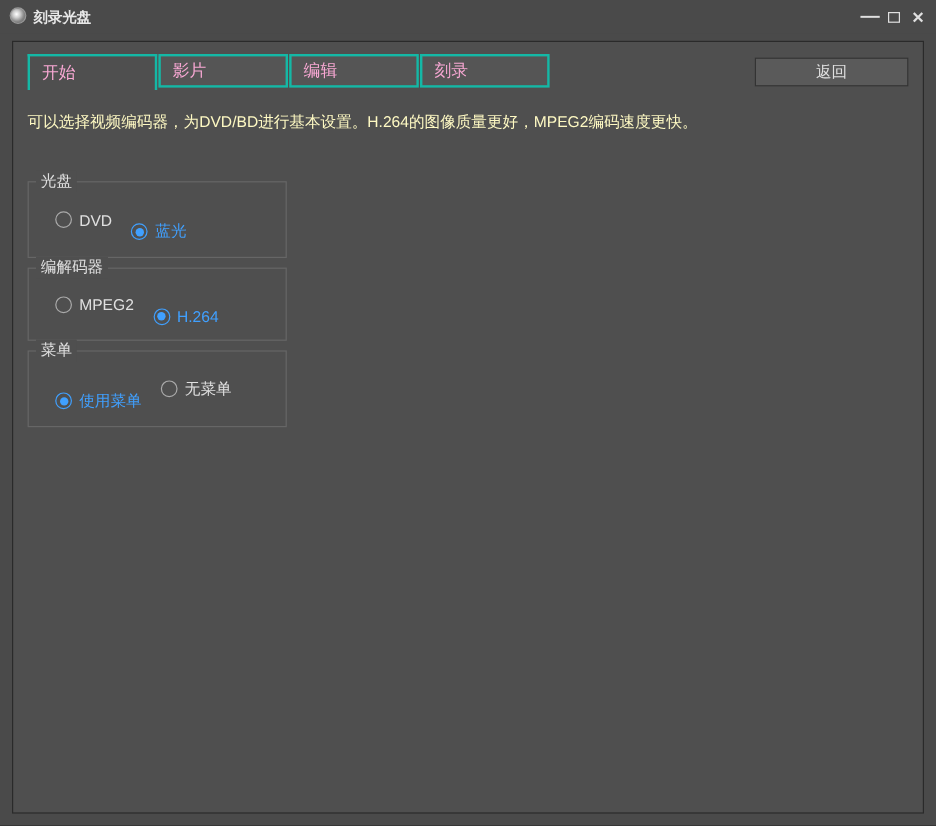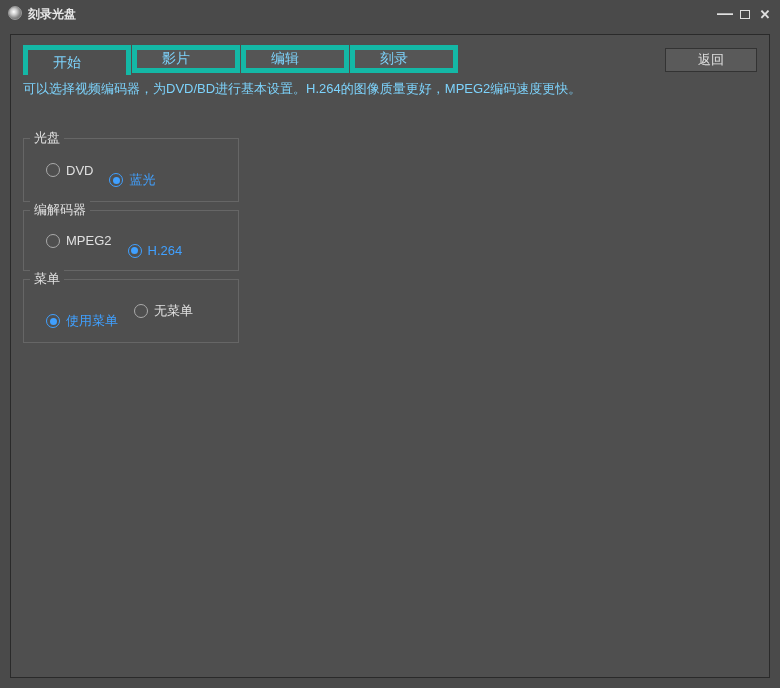--- a/index.html
+++ b/index.html
@@ -90,53 +90,53 @@
       align-items: center;
       gap: 0;
     }
     .tabs {
       display: flex;
     }
     .tab {
       width: 108px;
       height: 28px;
       background: #555555;
-      border: 5px solid #14b8a6;
-      display: flex;
-      align-items: center;
-      padding-left: 25px;
+      border: 2px solid #14b8a6;
+      display: flex;
+      align-items: center;
+      padding-left: 10px;
       font-size: 14px;
-      color: #7dd3fc;
+      color: #f9a8d4;
       cursor: pointer;
       margin-right: 1px;
     }
     .tab.active {
       background: #4f4f4f;
       border-bottom: none;
       height: 30px;
     }
     .spacer {
       flex: 1;
     }
     .return-btn {
-      width: 92px;
+      width: 128px;
       height: 24px;
       background: #5a5a5a;
       border: 1px solid #333;
       color: #e0e0e0;
       font-size: 13px;
       display: flex;
       align-items: center;
       justify-content: center;
       cursor: pointer;
     }
     .description {
-      margin-top: 5px;
-      font-size: 13px;
-      color: #7dd3fc;
+      margin-top: 18px;
+      font-size: 13px;
+      color: #fef9c3;
     }
     .options-area {
       margin-top: 40px;
     }
     .option-group {
       border: 1px solid #666;
       width: 216px;
       padding: 12px 14px 12px 14px;
       margin-bottom: 8px;
       position: relative;

